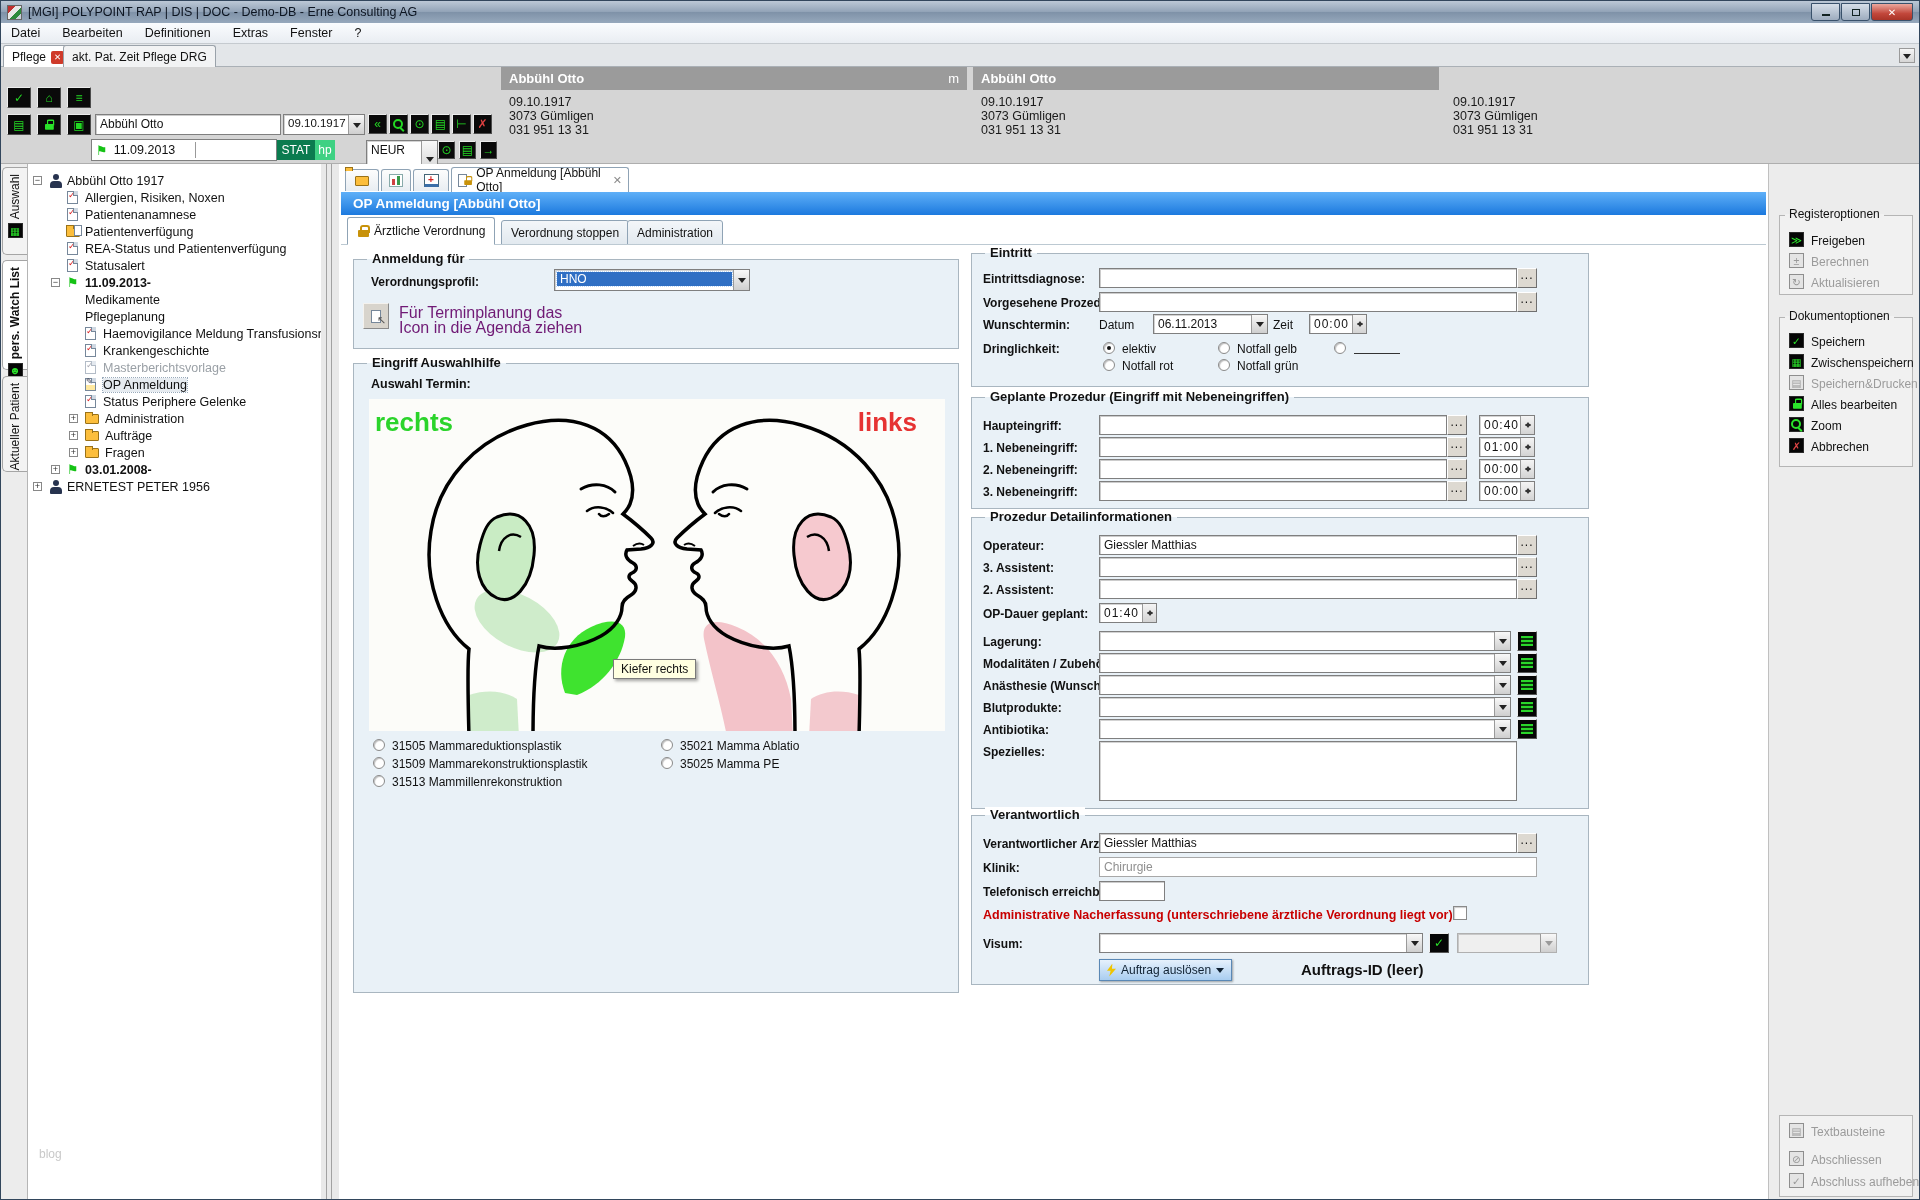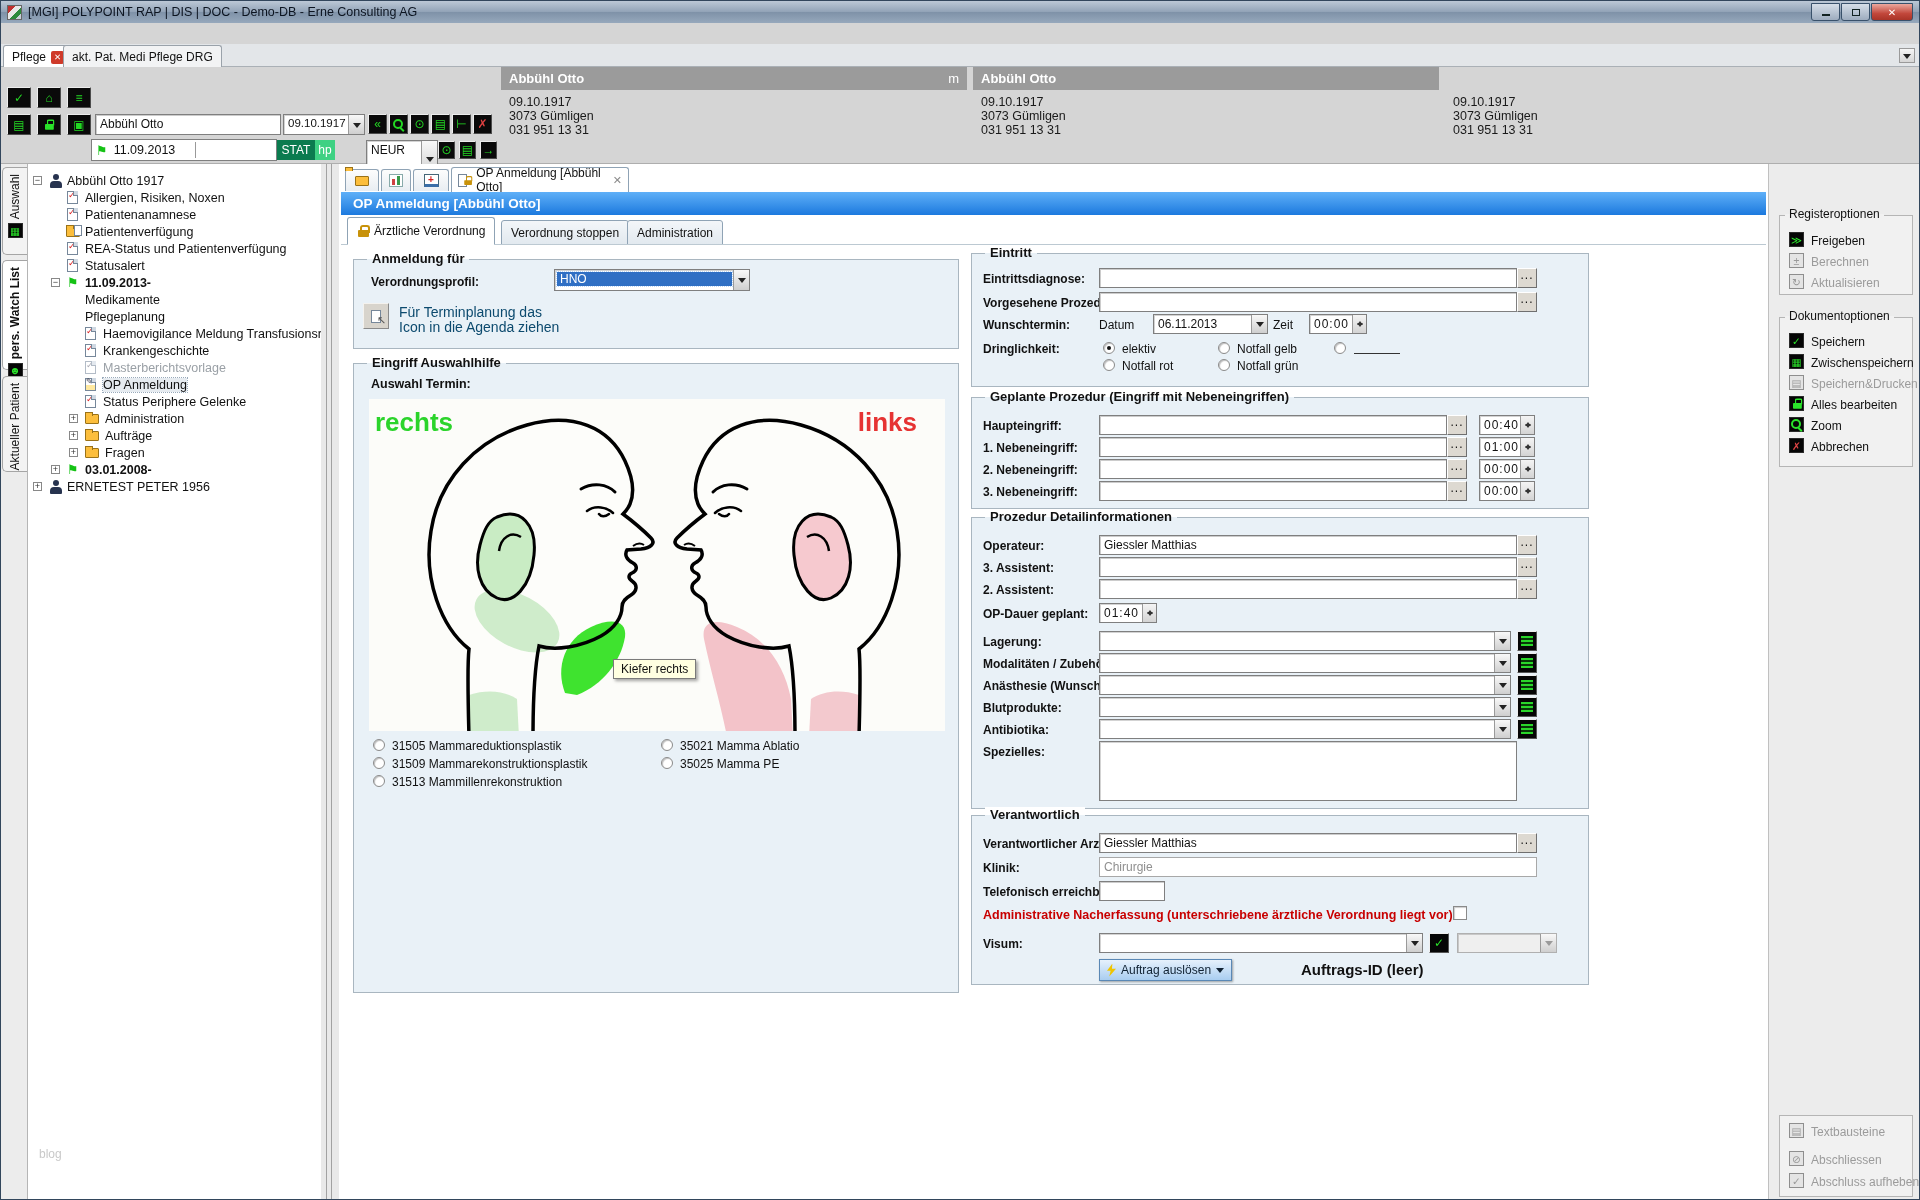--- a/index.html
+++ b/index.html
@@ -115,49 +115,57 @@
 .oicon{position:absolute;width:15px;height:15px;display:flex;align-items:center;justify-content:center;font-size:10.5px;border:1px solid #8e8e8e;background:#e4e4e4;color:#999}
 .oicon.g{background:#050505;color:#2ae32a;border-color:#2a2a2a}
 .oicon.r{background:#050505;color:#e04545;border-color:#2a2a2a}
 .optlab{position:absolute;font-size:12px;white-space:nowrap}
 .optlab.dis{color:#9b9b9b}
 .ic-mag{position:relative;width:13px;height:13px}
 .ic-mag::before{content:"";position:absolute;left:1px;top:1px;width:6px;height:6px;border:2px solid currentColor;border-radius:50%}
 .ic-mag::after{content:"";position:absolute;left:9px;top:9px;width:5px;height:2px;background:currentColor;transform:rotate(45deg);transform-origin:0 0}
 .mlock{color:#2ae32a;transform:scale(.8)}
 .dragicon{position:absolute;width:26px;height:26px;background:#d8d4cc;border:1px solid;border-color:#f4f2ee #8a8a8a #8a8a8a #f4f2ee;display:flex;align-items:center;justify-content:center;color:#555}
-.hint{position:absolute;color:#0c4a6e;font-size:14px;white-space:nowrap}
+.hint{position:absolute;color:#701a75;font-size:16px;white-space:nowrap}
 </style>
 </head>
 <body>
 
 <div id="app">
 
   <div class="titlebar">
     <span class="appico"></span>
     <span>[MGI] POLYPOINT RAP | DIS | DOC - Demo-DB - Erne Consulting AG</span>
     <span class="winbtns">
       <span class="winbtn">
           <span class="mini"></span>
         </span>
       <span class="winbtn">
           <span class="maxi"></span>
         </span>
       <span class="winbtn close" data-glyph="✕"></span>
     </span>
   </div>
 
+  <div class="menubar">
+    <span class="menuitem">Datei</span>
+    <span class="menuitem">Bearbeiten</span>
+    <span class="menuitem">Definitionen</span>
+    <span class="menuitem">Extras</span>
+    <span class="menuitem">Fenster</span>
+    <span class="menuitem">?</span>
+  </div>
 
   <div class="apptabs">
     <div class="apptab active" style="left:2px">
       <span>Pflege</span>
       <span class="redx" data-glyph="✕"></span>
     </div>
     <div class="apptab" style="left:62px">
-      <span>akt. Pat. Medi Pflege DRG</span>
+      <span>akt. Pat. Zeit Pflege DRG</span>
     </div>
     <div class="chev" style="right:4px;top:4px">
         <span class="tri"></span>
       </div>
   </div>
 
   <div class="toolbar">
     <div class="gbtn" style="left:6px;top:20px;width:24px;height:21px" data-glyph="✓"></div>
     <div class="gbtn" style="left:36px;top:20px;width:24px;height:21px" data-glyph="⌂"></div>
     <div class="gbtn" style="left:66px;top:20px;width:24px;height:21px" data-glyph="≡"></div>

